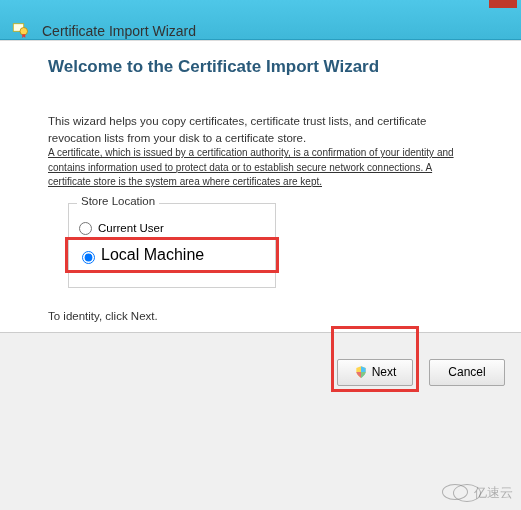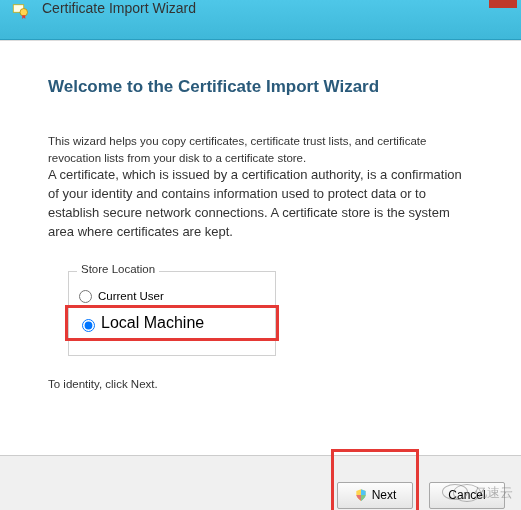--- a/index.html
+++ b/index.html
@@ -8,21 +8,21 @@
       background: #f0f0f0;
       width: 521px;
       height: 510px;
       overflow: hidden;
       position: relative;
     }
     .title-bar {
       background: linear-gradient(to bottom, #4ec7e8, #3fb8d9);
       height: 40px;
       display: flex;
-      align-items: flex-start;
+      align-items: flex-end;
       padding-left: 10px;
       border-bottom: 1px solid #2a9ec0;
       position: relative;
     }
     .title-bar-icon {
       width: 20px;
       height: 20px;
       margin-right: 12px;
       display: flex;
       align-items: center;
@@ -30,40 +30,41 @@
     }
     .title-bar-text {
       color: #333;
       font-size: 14px;
     }
     .red-x {
         position:absolute; top:0; right:4px; width:28px; height:8px; background:#c0392b;
     }
     .content {
       background: #fff;
-      padding: 36px 48px 20px 48px;
-      height: 415px;
+      padding: 16px 48px 20px 48px;
+      height: 292px;
       border-top: 1px solid #ddd;
     }
     .wizard-title {
       font-size: 17px;
       font-weight: bold;
       color: #2a5a7a;
       margin-bottom: 36px;
     }
     .intro-text {
       font-size: 11.5px;
       color: #333;
       line-height: 1.45;
     }
     .cert-desc {
-      font-size: 13px;
+      font-size: 10px;
       color: #333;
       line-height: 1.45;
-      margin-bottom: 29px;
+      margin-bottom: 13px;
+      text-decoration: underline;
     }
     .groupbox {
       border: 1px solid #d0d0d0;
       width: 208px;
       margin-left: 20px;
       padding: 8px 10px 14px 10px;
       position: relative;
     }
     .groupbox-title {
       position: absolute;

